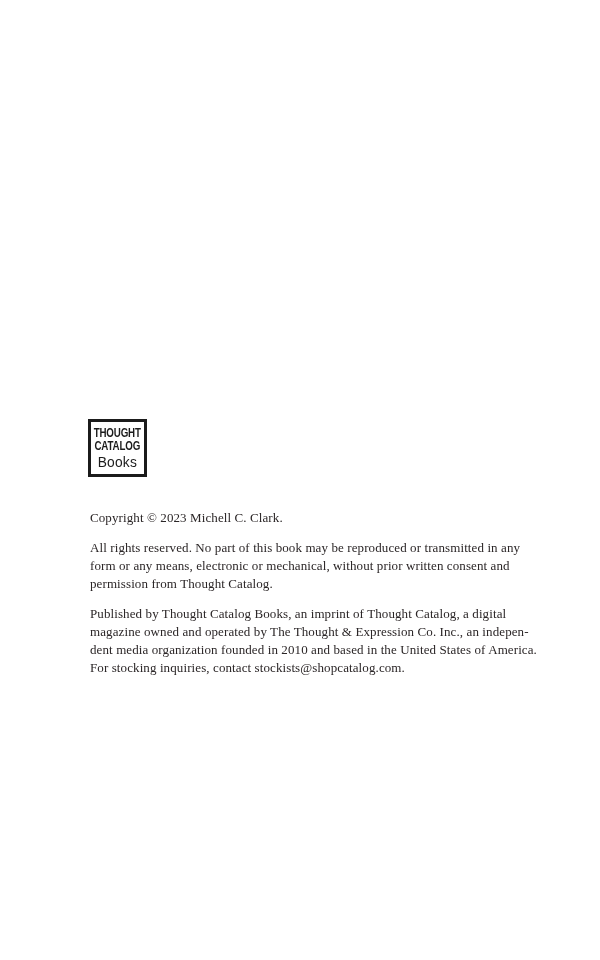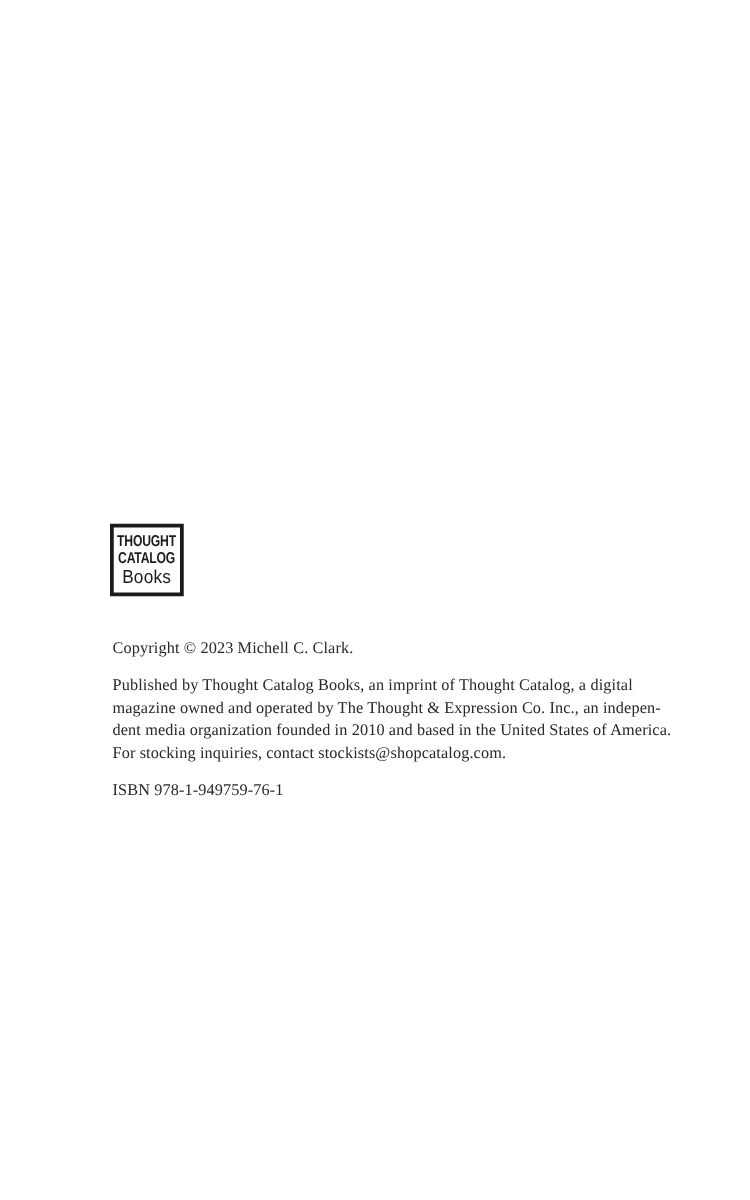--- a/index.html
+++ b/index.html
@@ -68,20 +68,22 @@
 <div class="page">
 
   <div class="logo-box">
     <span class="logo-line-bold">THOUGHT</span>
     <span class="logo-line-bold">CATALOG</span>
     <span class="logo-line-books">Books</span>
   </div>
 
   <div class="colophon">
     <p>Copyright © 2023 Michell C. Clark.</p>
+    <p>All rights reserved. No part of this book may be reproduced or transmitted in any
+form or any means, electronic or mechanical, without prior written consent and
+permission from Thought Catalog.</p>
     <p>Published by Thought Catalog Books, an imprint of Thought Catalog, a digital
 magazine owned and operated by The Thought &amp; Expression Co. Inc., an indepen-
 dent media organization founded in 2010 and based in the United States of America.
 For stocking inquiries, contact stockists@shopcatalog.com.</p>
-    <p>ISBN 978-1-949759-76-1</p>
   </div>
 
 </div>
 
 </body></html>

